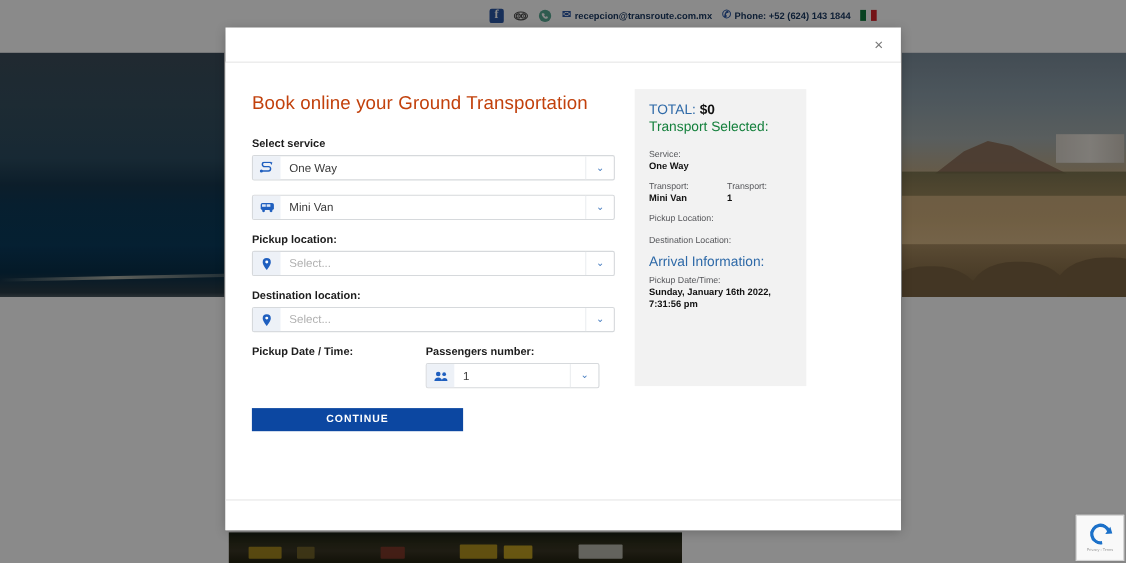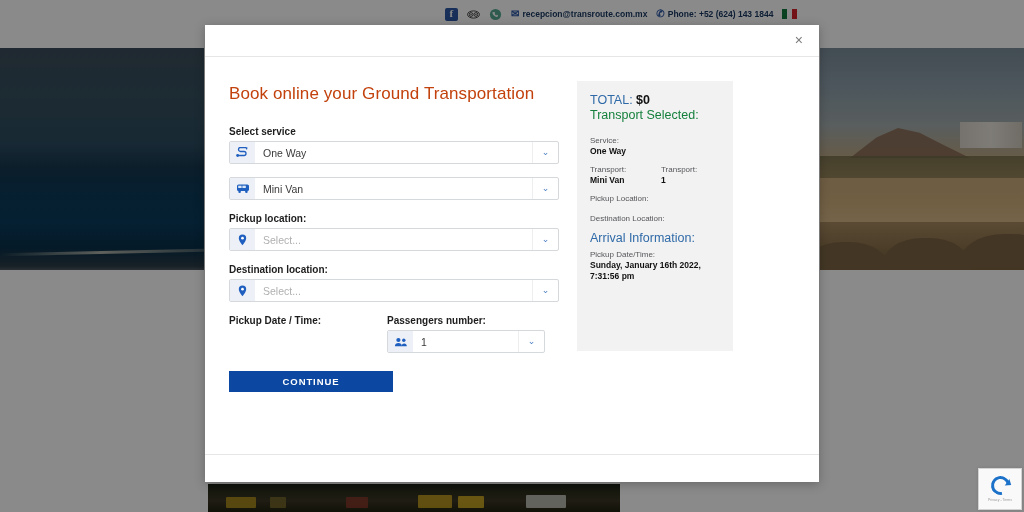--- a/index.html
+++ b/index.html
@@ -183,21 +183,21 @@
   .sel-val.ph { color: #b0b0b0; }
   .sel-caret {
     width: 26px; text-align: center; color: #4a7fc1; font-size: 9px;
     border-left: 1px solid #eceef0; line-height: 21px; flex: none;
   }
   .row2 { display: flex; gap: 0; margin-top: 5px; }
   .row2 .fld { margin-bottom: 0; }
   .c-date { width: 158px; }
   .c-pax { width: 158px; }
   .btn-continue {
-    margin-top: 18px; width: 164px; height: 21px;
+    margin-top: 18px; width: 192px; height: 21px;
     background: #0c47a1; color: #ffffff; border: none;
     font-size: 9.5px; font-weight: bold; letter-spacing: .9px;
     cursor: pointer; font-family: "Liberation Sans", sans-serif;
   }
 
   
   .sumcol {
     width: 156px; flex: none; background: #f2f2f2;
     padding: 12px 13px 16px 13px; align-self: flex-start;
     min-height: 270px;

